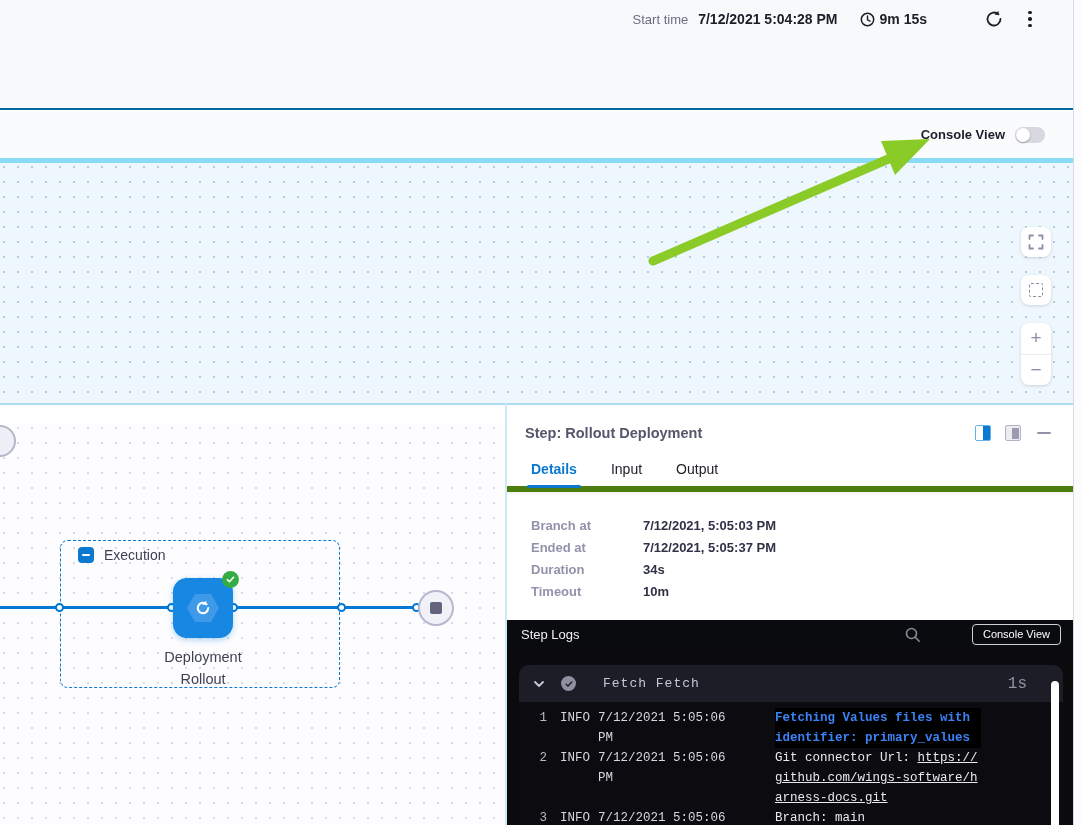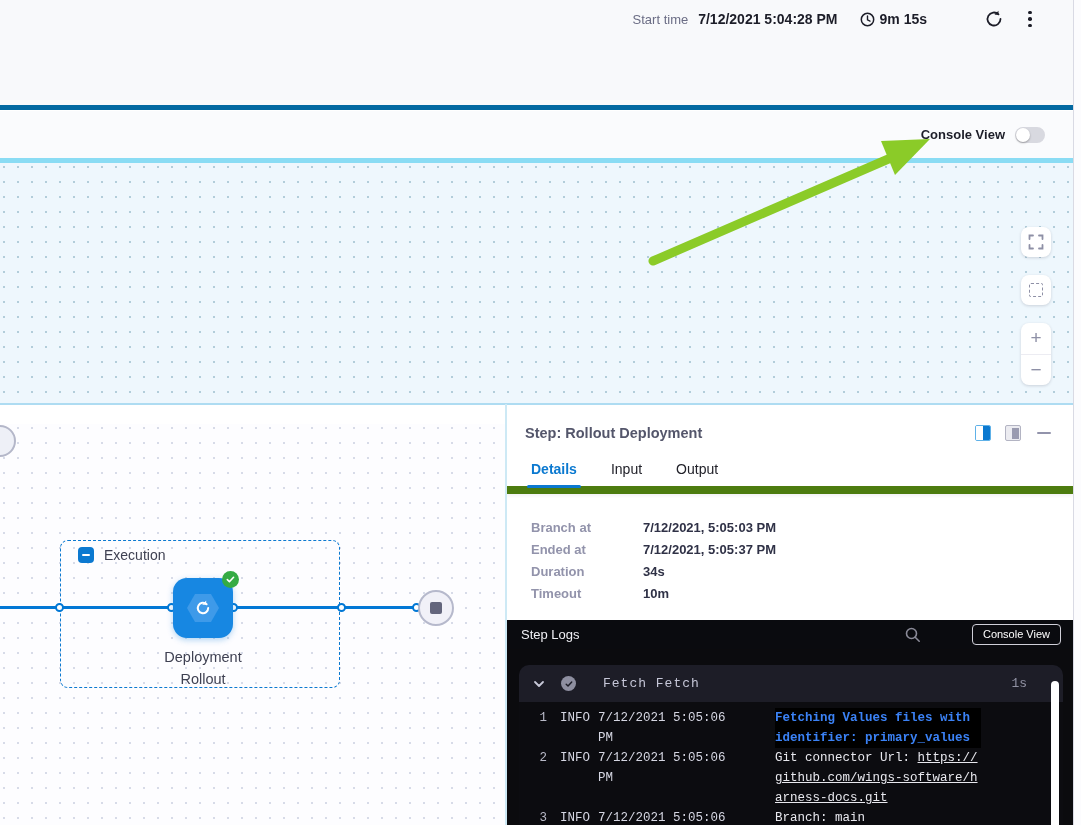--- a/index.html
+++ b/index.html
@@ -5,21 +5,21 @@
   * { margin:0; padding:0; box-sizing:border-box; }
   html,body { font-family:"Liberation Sans","DejaVu Sans",sans-serif; }
   .screen { position:relative; width:1081px; height:825px; background:#fff; overflow:hidden; }
 
   
   .right-strip { position:absolute; left:1073px; top:0; width:8px; height:825px;
     background:#fcfcfe; border-left:1px solid #d9dae4; z-index:40; }
 
   
   .topbar { position:absolute; left:0; top:0; width:1073px; height:110px;
-    background:#f8f9fb; border-bottom:5px solid #0369a1; z-index:5; }
+    background:#f8f9fb; border-bottom:2px solid #0369a1; z-index:5; }
   .topbar-row { position:absolute; right:34px; top:8px; display:flex; align-items:center; }
   .start-label { font-size:13px; color:#6b6d85; }
   .start-value { font-size:14px; font-weight:700; color:#1c1d28; margin-left:10px; }
   .elapsed-wrap { display:flex; align-items:center; margin-left:22px; }
   .elapsed-text { font-size:14px; font-weight:700; color:#1c1d28; margin-left:5px; }
   .refresh-btn { margin-left:56px; width:22px; height:22px; display:flex; align-items:center; justify-content:center; cursor:pointer; }
   .kebab { margin-left:16px; width:18px; height:22px; display:flex; flex-direction:column; align-items:center; justify-content:center; gap:3px; cursor:pointer; }
   .kebab i { width:3.5px; height:3.5px; border-radius:50%; background:#1c1d28; }
 
   
@@ -87,21 +87,21 @@
   .panel-title { font-size:14.5px; font-weight:700; color:#54566b; flex:1; }
   .layout-icon1 { width:16px; height:16px; border:1.5px solid #5fb1e8; border-radius:2px; display:flex; overflow:hidden; cursor:pointer; }
   .layout-icon1 .l { flex:1; background:#fff; } .layout-icon1 .r { flex:1; background:#0b79d0; }
   .layout-icon2 { width:16px; height:16px; border:1.5px solid #b3b4c3; border-radius:2px; background:#ececf1;
     margin-left:14px; position:relative; cursor:pointer; }
   .layout-icon2::after { content:""; position:absolute; right:1.5px; top:1.5px; bottom:1.5px; width:7px; background:#9a9bb0; }
   .panel-minimize { margin-left:16px; width:14px; height:16px; display:flex; align-items:center; cursor:pointer; }
   .panel-minimize i { width:14px; height:2.5px; background:#9293ab; border-radius:1px; }
 
   .tabs { display:flex; margin-top:20px; padding-left:24px; gap:34px;
-    border-bottom:8px solid #4d7c0f; box-shadow:0 2px 3px rgba(40,41,61,.06); }
+    border-bottom:6px solid #4d7c0f; box-shadow:0 2px 3px rgba(40,41,61,.06); }
   .tab { font-size:14px; color:#22222a; padding-bottom:9px; position:relative; cursor:pointer; }
   .tab.active { color:#0b79d0; font-weight:600; }
   .tab.active::after { content:""; position:absolute; left:-4px; right:-4px; bottom:-2px; height:3px; background:#0b79d0; border-radius:2px; }
 
   .details { padding:26px 0 0 24px; }
   .detail-row { display:flex; margin-bottom:7px; }
   .detail-label { width:112px; font-size:13px; font-weight:600; color:#9293ab; }
   .detail-value { font-size:13px; font-weight:700; color:#2f3146; }
 
   
@@ -112,21 +112,21 @@
   .console-btn { margin-left:14px; font-size:11px; color:#fff; border:1px solid #cfcfd8; border-radius:4px;
     padding:3px 10px 4px; cursor:pointer; background:transparent; font-family:inherit; }
   .logs-body { flex:1; background:#0b0b0e; padding:16px 10px 0 12px; position:relative; overflow:hidden; }
   .log-group-head { height:37px; background:#1d1d27; border-radius:10px 10px 0 0;
     display:flex; align-items:center; padding:0 36px 0 14px; cursor:pointer; }
   .chev { width:12px; height:12px; flex:none; }
   .check-circle { margin-left:16px; width:15px; height:15px; border-radius:50%; background:#8e8fa0;
     display:flex; align-items:center; justify-content:center; flex:none; }
   .group-name { margin-left:27px; font-family:"Liberation Mono","DejaVu Sans Mono",monospace;
     font-size:13px; color:#c6c7d8; letter-spacing:1px; flex:1; }
-  .group-duration { font-family:"Liberation Mono","DejaVu Sans Mono",monospace; font-size:13px; color:#9091a2; }
+  .group-duration { font-family:"Liberation Mono","DejaVu Sans Mono",monospace; font-size:16px; color:#9091a2; }
   .log-lines { background:#0c0c10; padding:6px 0 8px 10px;
     font-family:"Liberation Mono","DejaVu Sans Mono",monospace; font-size:12.5px; line-height:20px; }
   .log-row { display:grid; grid-template-columns:18px 34px 152px 248px; column-gap:0; }
   .ln { text-align:right; color:#b9bac8; }
   .lvl { color:#d5d6e2; margin-left:13px; }
   .lts { color:#d5d6e2; margin-left:17px; }
   .lmsg { color:#e8e8ee; margin-left:42px; word-break:break-all; }
   .lmsg.bold { font-weight:700; color:#3b82f6; background:#000; }
   .log-link { text-decoration:underline; cursor:pointer; color:#e8e8ee; }
   .scrollbar { position:absolute; right:14px; top:32px; width:8px; height:160px; background:#fff; border-radius:5px; cursor:pointer; }

